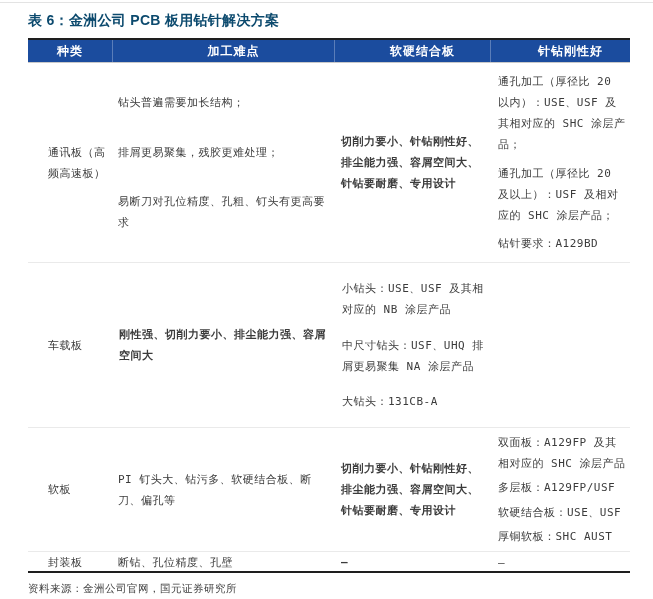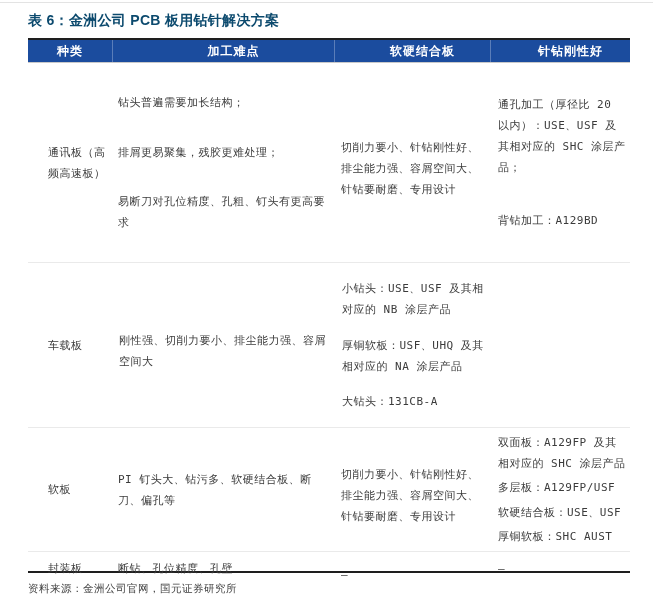--- a/index.html
+++ b/index.html
@@ -33,21 +33,21 @@
   .row + .row { border-top:1px solid #eaeaea; }
   .h1 { height:199px; } .h2 { height:165px; } .h3 { height:124px; } .h4 { height:20px; }
   .cell {
     font-size:11px; color:#3b3b3b; line-height:21px;
     letter-spacing:0.5px; word-break:break-all;
     font-family:"DejaVu Sans Mono","DejaVu Serif",serif;
     display:flex; flex-direction:column;
   }
   .c1 { padding-left:3px; justify-content:center;margin-left:17px; }
   .c2 { padding:0 6px; }
-  .c3 { padding:12px 6px 0 7px; justify-content:center; }
+  .c3 { padding:0 6px 0 7px; justify-content:center;font-weight:bold; }
   .c4 { padding:0 2px 0 8px; }
   .spread { justify-content:space-evenly; }
   .center { justify-content:center; }
   .bottom-rule { width:602px; margin-left:28px; border-top:2px solid #1e1e1e; }
   .source {
     margin:9px 0 0 28px; font-size:10.5px; color:#404040; letter-spacing:0.5px;
   }
 </style>
 </head>
 <body>
@@ -70,32 +70,33 @@
     <div class="cell c2 spread">
       <div>钻头普遍需要加长结构；</div>
       <div>排屑更易聚集，残胶更难处理；</div>
       <div>易断刀对孔位精度、孔粗、钉头有更高要求</div>
     </div>
     <div class="cell c3">
       <div>切削力要小、针钻刚性好、排尘能力强、容屑空间大、针钻要耐磨、专用设计</div>
     </div>
     <div class="cell c4 spread">
       <div>通孔加工（厚径比 20 以内）：USE、USF 及其相对应的 SHC 涂层产品；</div>
-      <div>背钻加工：A129BD</div>
+      <div>通孔加工（厚径比 20 及以上）：USF 及相对应的 SHC 涂层产品；</div>
+      <div>钻针要求：A129BD</div>
     </div>
   </div>
 
   <div class="row h2">
     <div class="cell c1">车载板</div>
     <div class="cell c3">
       <div>刚性强、切削力要小、排尘能力强、容屑空间大</div>
     </div>
     <div class="cell c4 spread">
       <div>小钻头：USE、USF 及其相对应的 NB 涂层产品</div>
-      <div>厚铜软板：USF、UHQ 及其相对应的 NA 涂层产品</div>
+      <div>中尺寸钻头：USF、UHQ 排屑更易聚集 NA 涂层产品</div>
       <div>大钻头：131CB-A</div>
     </div>
   </div>
 
   <div class="row h3">
     <div class="cell c1">软板</div>
     <div class="cell c2 center">
       <div>PI 钉头大、钻污多、软硬结合板、断刀、偏孔等</div>
     </div>
     <div class="cell c3">

